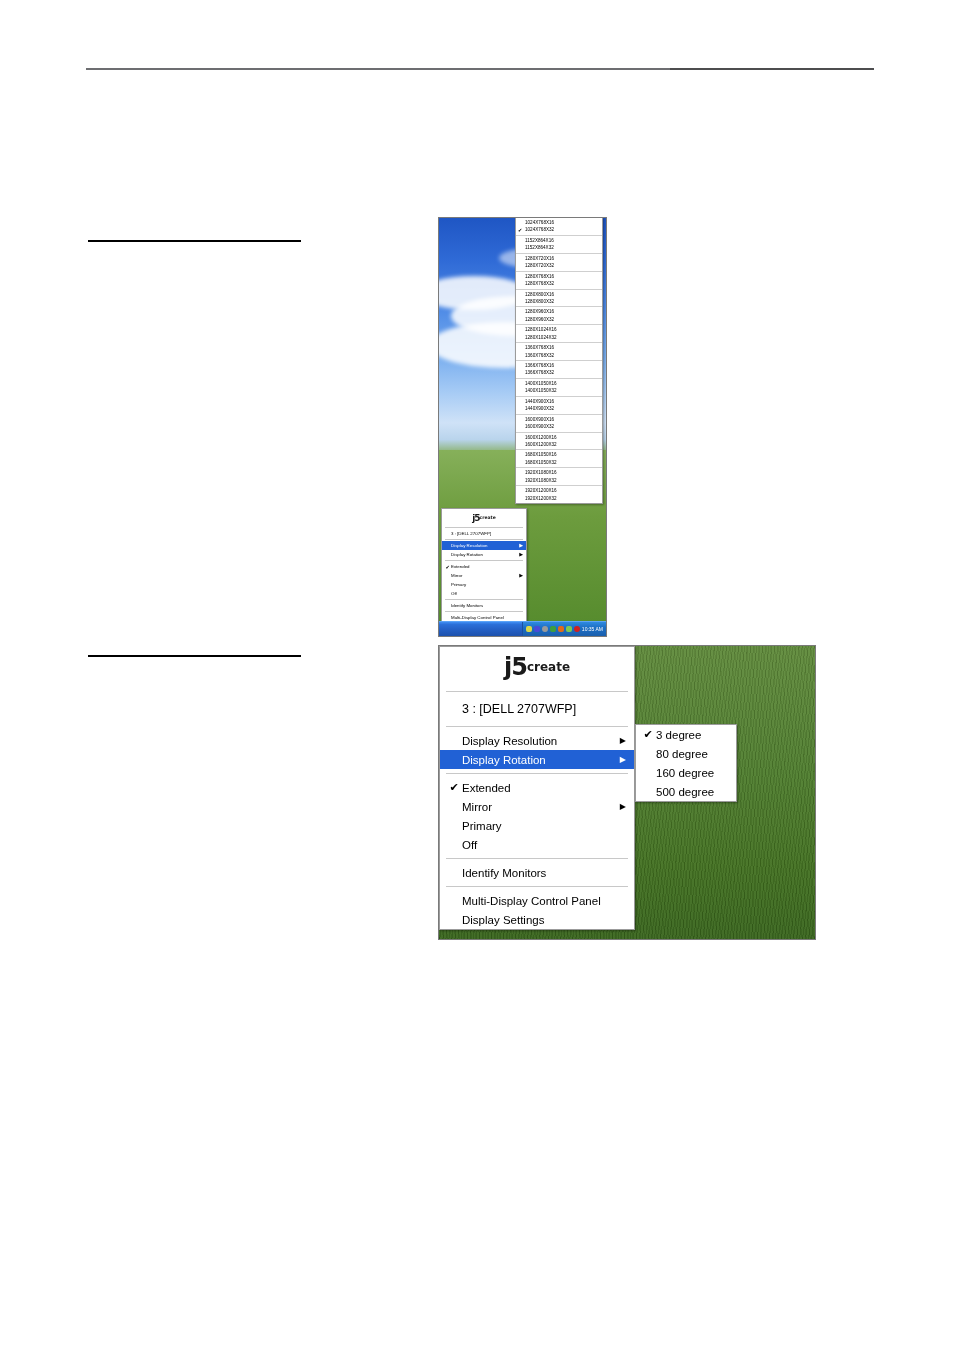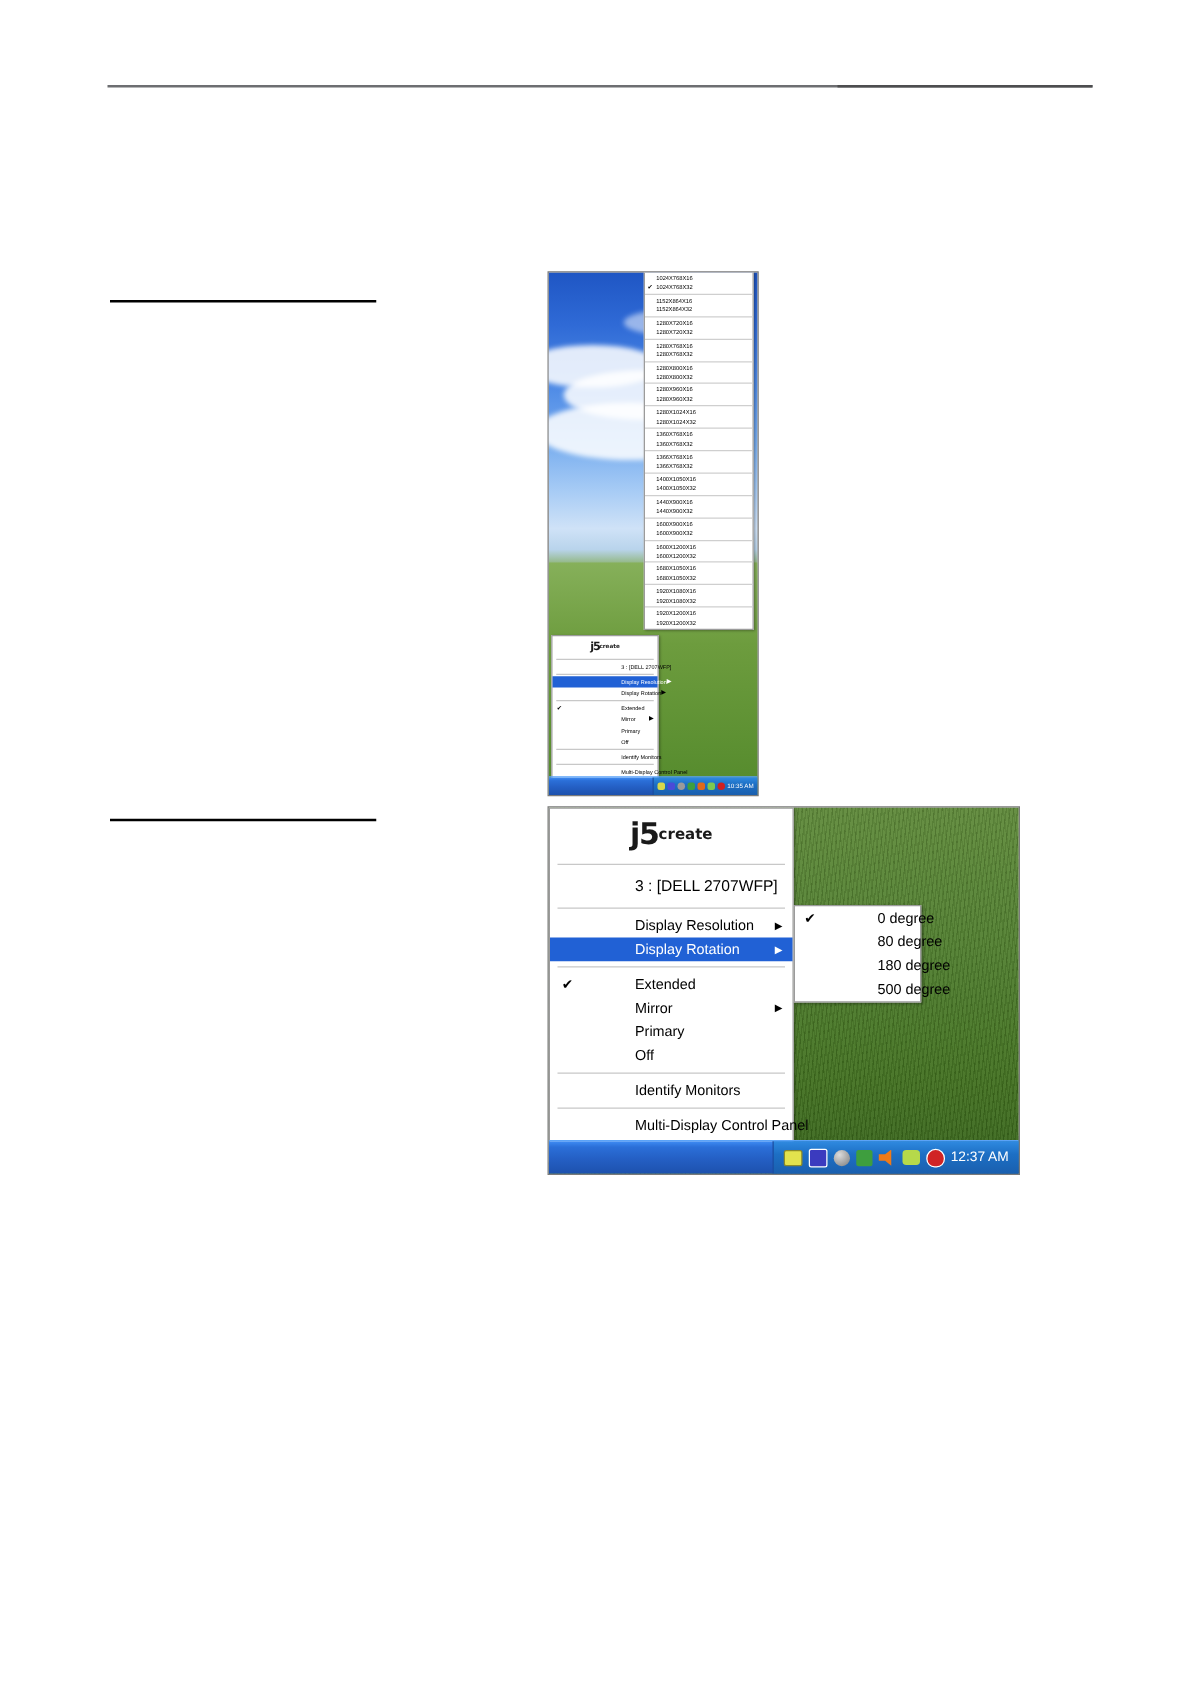--- a/index.html
+++ b/index.html
@@ -141,21 +141,21 @@
   }
   .menu-item.selected {
     background: #2161d5;
     color: #ffffff;
   }
   .menu-check {
     flex: 0 0 auto;
     text-align: center;
     font-family: "DejaVu Sans", sans-serif;
   }
-  .menu-label { flex: 1 1 auto; margin-left: 46px; }
+  .menu-label { flex: 1 1 auto; }
   .menu-arrow {
     flex: 0 0 auto;
     font-size: 8px;
     line-height: 1;
   }
 
   
   #shot-small {
     left: 438px;
     top: 217px;
@@ -471,41 +471,29 @@
     </div>
     <div class="menu-item">
       <span class="menu-check"></span>
       <span class="menu-label">Display Settings</span>
     </div>
   </div>
 
   <div class="menu" id="rot-menu-large">
       <div class="menu-item">
         <span class="menu-check">✔</span>
-        <span class="menu-label">0 degree</span>
+        <span class="menu-label">3 degree</span>
       </div>
       <div class="menu-item">
         <span class="menu-check"></span>
         <span class="menu-label">80 degree</span>
       </div>
       <div class="menu-item">
         <span class="menu-check"></span>
-        <span class="menu-label">180 degree</span>
+        <span class="menu-label">160 degree</span>
       </div>
       <div class="menu-item">
         <span class="menu-check"></span>
         <span class="menu-label">500 degree</span>
       </div>
     </div>
 
-  <div class="taskbar">
-    <div class="tray">
-      <span class="tray-icon" style="width:13px;height:11px;background:#e2e24d;border:1px solid #8a8a2a;"></span>
-      <span class="tray-icon" style="width:13px;height:13px;background:#3b3bbf;border:1px solid #ffffff;"></span>
-      <span class="tray-icon" style="width:13px;height:13px;background:radial-gradient(circle at 35% 30%,#dcdcdc,#7b7b7b);border-radius:50%;"></span>
-      <span class="tray-icon" style="width:13px;height:13px;background:#3e9e3e;"></span>
-      <span class="tray-icon" style="width:14px;height:13px;background:#f07a18;clip-path:polygon(0 30%,40% 30%,75% 0,75% 100%,40% 70%,0 70%);"></span>
-      <span class="tray-icon" style="width:14px;height:12px;background:#b6d94a;border-radius:3px;"></span>
-      <span class="tray-icon" style="width:13px;height:13px;background:#d02424;border-radius:50% 50% 45% 45%;border:1px solid #ffffff;"></span>
-      <span class="tray-time">12:37 AM</span>
-    </div>
-  </div>
 </div>
 
 </body></html>

